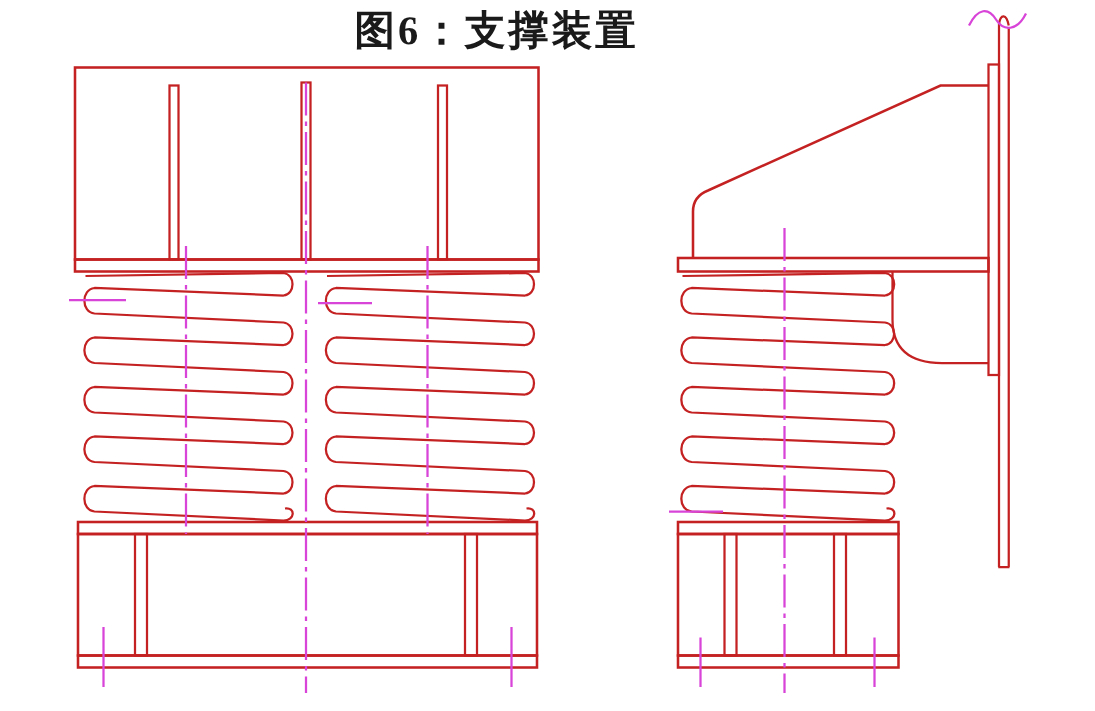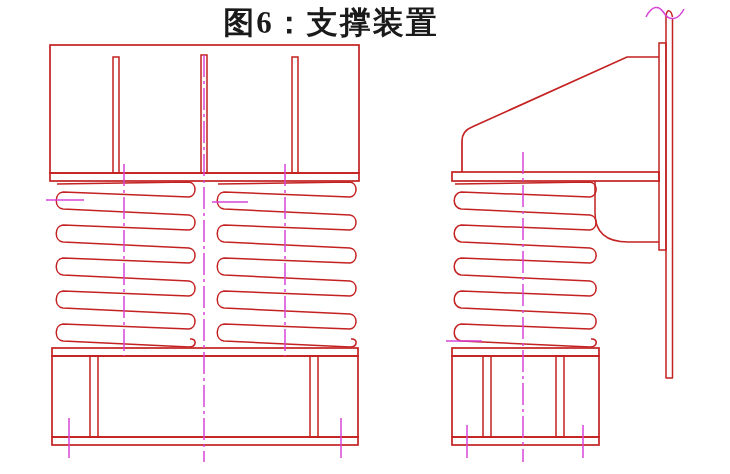--- a/index.html
+++ b/index.html
@@ -1,19 +1,19 @@
 <!DOCTYPE html>
 <html style="--line-red: #c42222; --centerline-magenta: #d844d8; --title-black: #1a1a1a; --background: #ffffff;"><head>
 <meta charset="utf-8">
 <style>
   html,body{margin:0;padding:0;background:var(--background,#fff);}
   #stage{position:relative;width:730px;height:474px;background:var(--background,#fff);overflow:hidden;
          font-family:"Liberation Serif", serif;}
   #figure-title{position:absolute;top:2px;left:0;width:662px;text-align:center;
-         font-size:31px;font-weight:bold;letter-spacing:2px;color:var(--title-black,#1a1a1a);}
+         font-size:27px;font-weight:bold;letter-spacing:2px;color:var(--title-black,#1a1a1a);}
   svg{position:absolute;top:0;left:0;}
   .r{stroke:var(--line-red,#c42222);fill:none;stroke-width:1.7;}
   .rt{stroke:var(--line-red,#c42222);fill:none;stroke-width:1.5;}
   .m{stroke:var(--centerline-magenta,#d844d8);fill:none;stroke-width:1.5;
      stroke-dasharray:22 4 3 4;}
   .m2{stroke:var(--centerline-magenta,#d844d8);fill:none;stroke-width:1.5;}
 </style>
 </head>
 <body>
 

